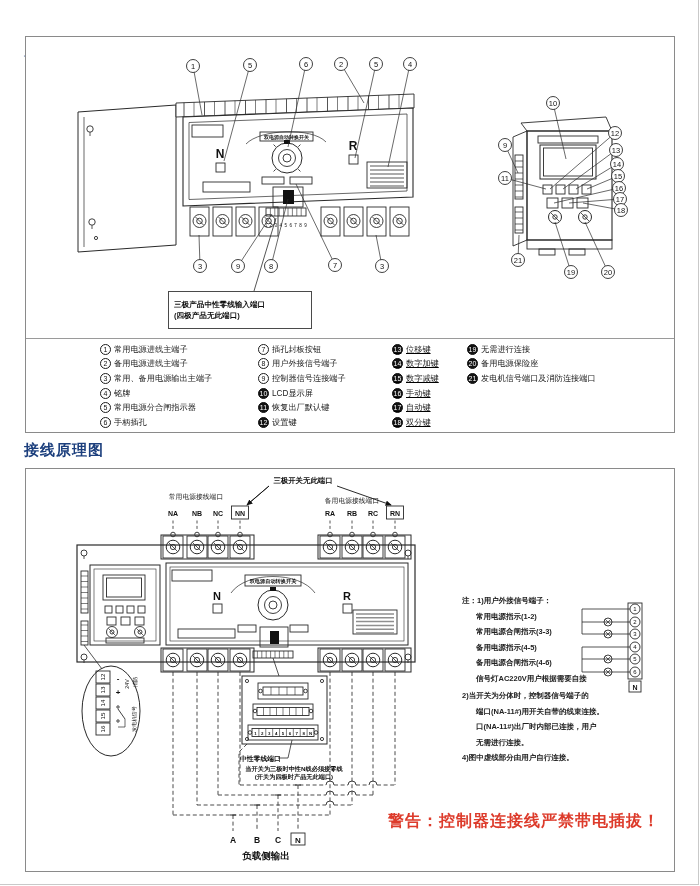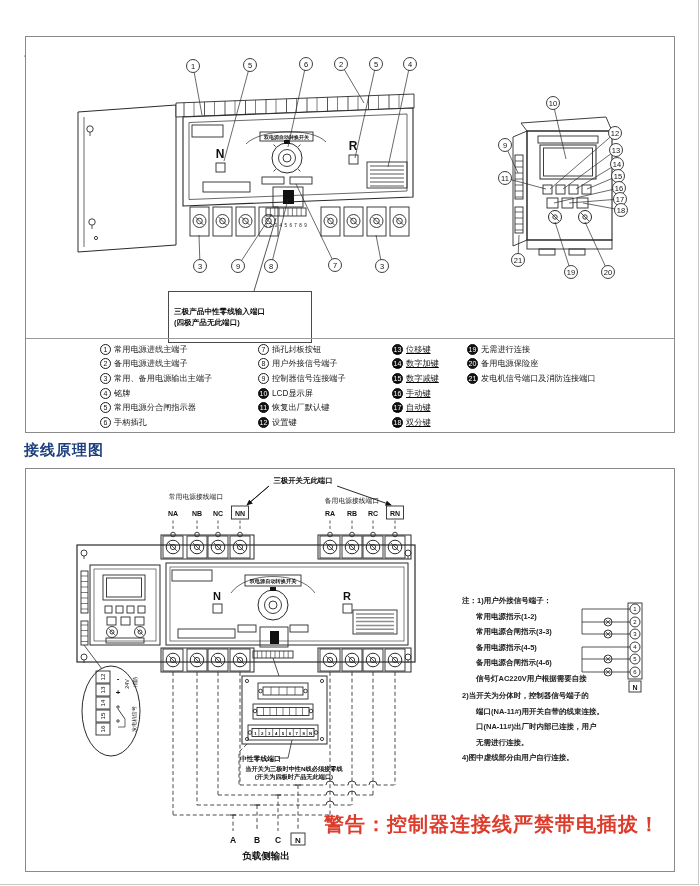--- a/index.html
+++ b/index.html
@@ -7,27 +7,27 @@
   .page{position:absolute;left:0;top:0;width:698px;height:884px;border-right:1px solid #c9c9c9;border-bottom:1px solid #c9c9c9;}
   .sec-title{position:absolute;left:24px;font-size:15px;font-weight:bold;color:#1c3f7d;letter-spacing:1px;}
   .figbox{position:absolute;left:25px;width:648px;border:1px solid #8a8a8a;background:#fff;}
   #box1{top:36px;height:395px;}
   #box2{top:468px;height:402px;}
   .divider{position:absolute;left:0;width:100%;height:0;border-top:1px solid #9a9a9a;}
   .legend-col{position:absolute;}
   .legend-item{display:flex;align-items:center;height:14.6px;font-size:8.2px;color:#1c1c1c;white-space:nowrap;}
   .circ{display:inline-flex;justify-content:center;align-items:center;width:11px;height:11px;border:1px solid #1c1c1c;border-radius:50%;font-size:7px;line-height:1;flex:none;margin-right:3px;box-sizing:border-box;background:#fff;color:#111;}
   .circ.filled{background:#121212;color:#fff;border-color:#121212;}
-  .callout-box{position:absolute;left:142px;top:254px;width:132px;border:1px solid #4a4a4a;padding:14px 5px;font-size:7.6px;font-weight:bold;color:#111;line-height:1.45;background:#fff;}
+  .callout-box{position:absolute;left:142px;top:254px;width:132px;border:1px solid #4a4a4a;padding:7px 5px;font-size:7.6px;font-weight:bold;color:#111;line-height:1.45;background:#fff;}
   .notes{position:absolute;left:436px;top:124px;width:215px;font-size:7.5px;color:#222;}
   .note-line{line-height:15.5px;white-space:nowrap;font-weight:bold;}
   .note-line.ind{padding-left:14px;}
   .note-line.gap{margin-top:2px;}
   .ladder-wrap{position:absolute;left:552px;top:130px;width:92px;height:106px;}
-  .warning{position:absolute;right:14px;top:342px;font-size:20px;font-weight:bold;color:#dd3b2b;letter-spacing:1px;white-space:nowrap;}
+  .warning{position:absolute;right:14px;top:342px;font-size:16px;font-weight:bold;color:#dd3b2b;letter-spacing:1px;white-space:nowrap;}
   svg{display:block;}
   svg text{font-family:"Liberation Sans",sans-serif;fill:#111;}
 </style>
 </head>
 <body>
 
 <div class="page">
 
   <div class="sec-title" style="top:9px;margin-top:32px;">产品面板图示说明</div>
 

